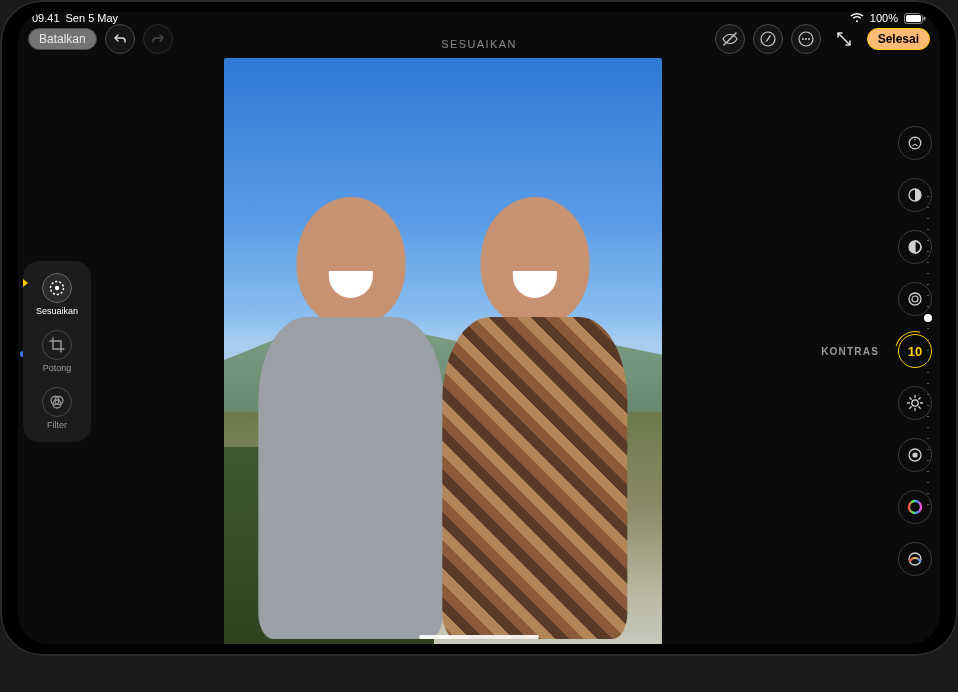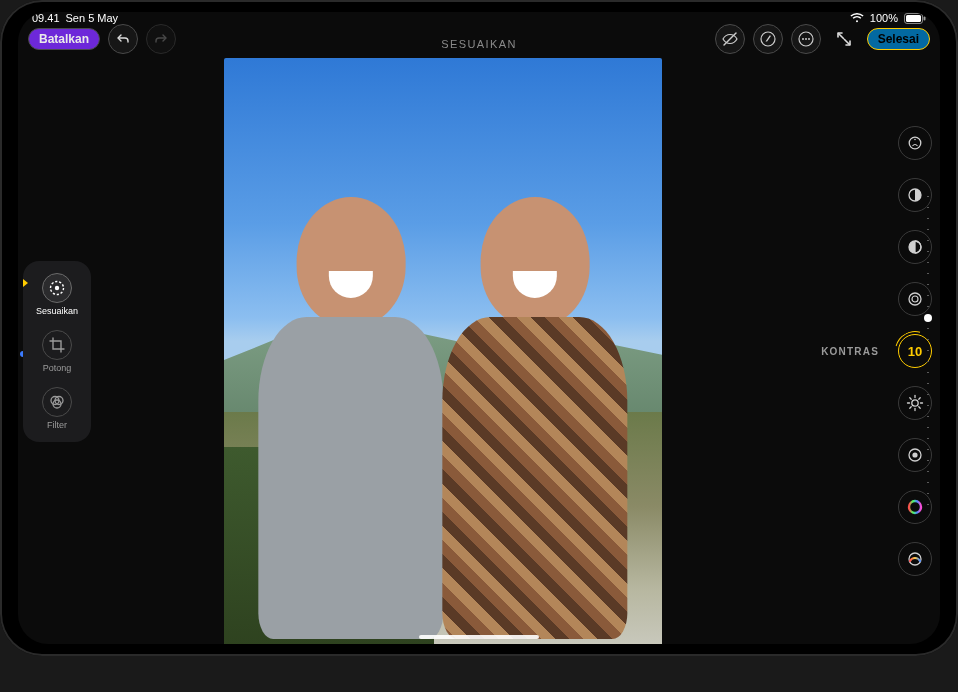--- a/index.html
+++ b/index.html
@@ -56,25 +56,24 @@
       justify-content: space-between;
       padding: 0 10px;
     }
     .tb-left, .tb-right { display: flex; align-items: center; gap: 8px; }
     .pill {
       border: 1px solid #4a4a4a;
       border-radius: 14px;
       padding: 3px 10px;
       font-size: 12px;
       color: #eaeaea;
-      background: #6d28d9;
+      background: #737373;
       cursor: pointer;
-      font-weight: bold;
-    }
-    .pill.primary { background: #0369a1; color: #000; border-color: #ffcc00; font-weight: 600; }
+    }
+    .pill.primary { background: #fdba74; color: #000; border-color: #ffcc00; font-weight: 600; }
     .round-btn {
       width: 30px; height: 30px;
       border-radius: 50%;
       border: 1px solid #4a4a4a;
       background: #161616;
       display: inline-flex;
       align-items: center; justify-content: center;
       cursor: pointer;
       color: #d0d0d0;
     }

